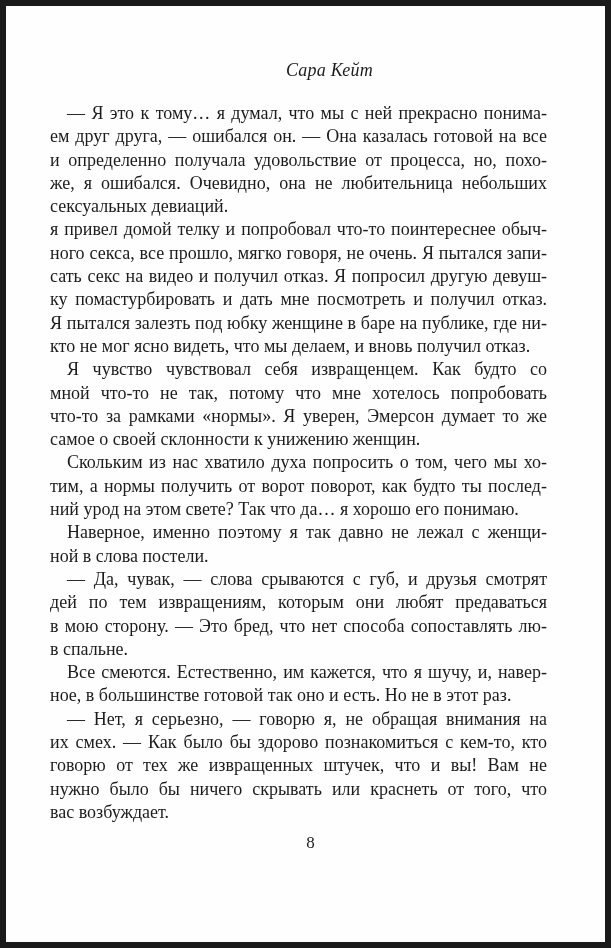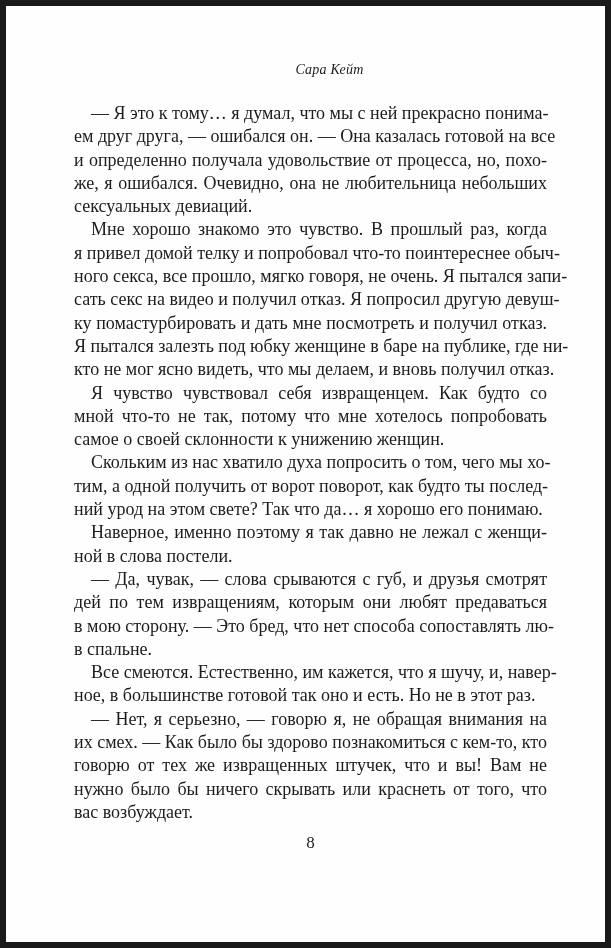--- a/index.html
+++ b/index.html
@@ -20,27 +20,27 @@
     top: 6px;
     width: 599px;
     height: 936px;
     background: #fefefe;
     color: #1c1c1c;
   }
   .running-header {
     margin-top: 52px;
     text-align: center;
     font-style: italic;
-    font-size: 14px;
+    font-size: 18px;
     line-height: 24px;
     letter-spacing: 0.2px;
     margin-left: 48px;
   }
   .body-text {
-    margin: 20px 58px 0 68px;
+    margin: 20px 58px 0 44px;
     font-size: 18px;
     line-height: 23.3px;
   }
   .paragraph { margin: 0; }
   .line {
     text-align: justify;
     text-align-last: justify;
     white-space: nowrap;
   }
   .line.last {
@@ -65,36 +65,36 @@
 
   <div class="body-text" id="paragraphs">
       <div class="paragraph">
         <div class="line first">— Я это к тому… я думал, что мы с ней прекрасно понима-</div>
         <div class="line">ем друг друга, — ошибался он. — Она казалась готовой на все</div>
         <div class="line">и определенно получала удовольствие от процесса, но, похо-</div>
         <div class="line">же, я ошибался. Очевидно, она не любительница небольших</div>
         <div class="line last">сексуальных девиаций.</div>
       </div>
       <div class="paragraph">
-        <div class="line first">Мне хорошо знакомо это чувство. В прошлый раз, когда</div>
         <div class="line">я привел домой телку и попробовал что-то поинтереснее обыч-</div>
         <div class="line">ного секса, все прошло, мягко говоря, не очень. Я пытался запи-</div>
         <div class="line">сать секс на видео и получил отказ. Я попросил другую девуш-</div>
         <div class="line">ку помастурбировать и дать мне посмотреть и получил отказ.</div>
         <div class="line">Я пытался залезть под юбку женщине в баре на публике, где ни-</div>
         <div class="line last">кто не мог ясно видеть, что мы делаем, и вновь получил отказ.</div>
       </div>
       <div class="paragraph">
         <div class="line first">Я чувство чувствовал себя извращенцем. Как будто со</div>
         <div class="line">мной что-то не так, потому что мне хотелось попробовать</div>
+        <div class="line">что-то за рамками «нормы». Я уверен, Эмерсон думает то же</div>
         <div class="line last">самое о своей склонности к унижению женщин.</div>
       </div>
       <div class="paragraph">
         <div class="line first">Скольким из нас хватило духа попросить о том, чего мы хо-</div>
-        <div class="line">тим, а одной получить от ворот поворот, как будто ты послед-</div>
+        <div class="line">тим, а нормы получить от ворот поворот, как будто ты послед-</div>
         <div class="line last">ний урод на этом свете? Так что да… я хорошо его понимаю.</div>
       </div>
       <div class="paragraph">
         <div class="line first">Наверное, именно поэтому я так давно не лежал с женщи-</div>
         <div class="line last">ной в слова постели.</div>
       </div>
       <div class="paragraph">
         <div class="line first">— Да, чувак, — слова срываются с губ, и друзья смотрят</div>
         <div class="line">дей по тем извращениям, которым они любят предаваться</div>
         <div class="line">в мою сторону. — Это бред, что нет способа сопоставлять лю-</div>

